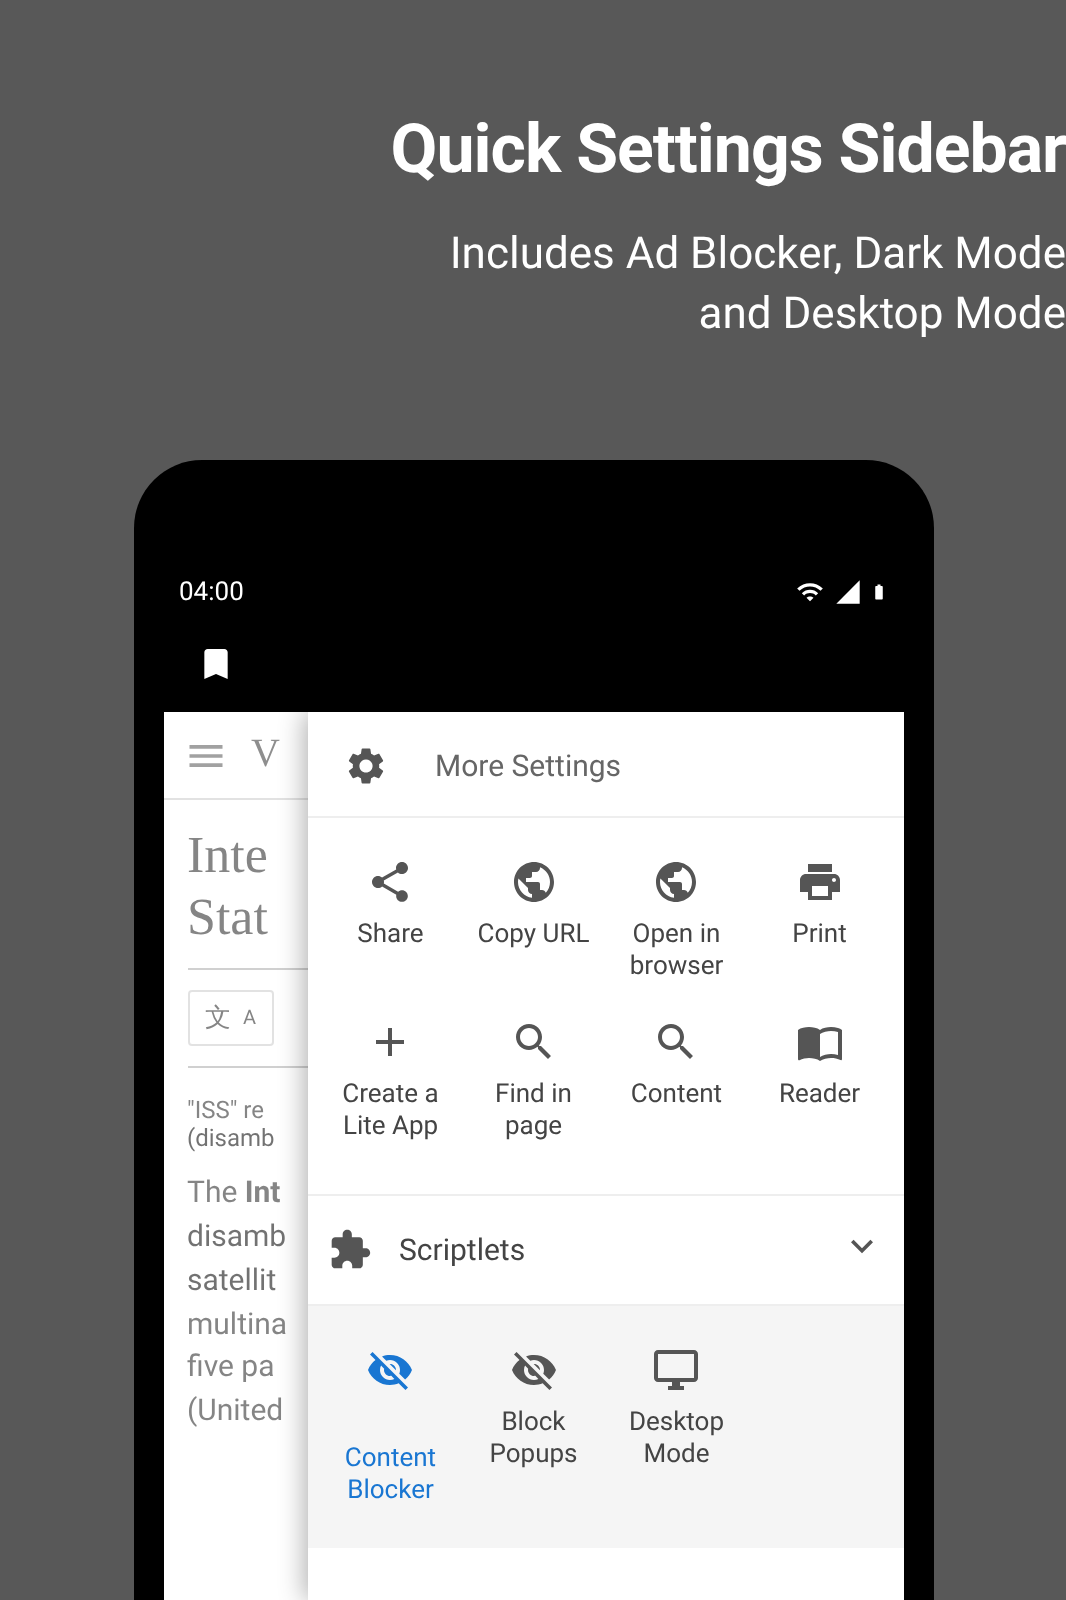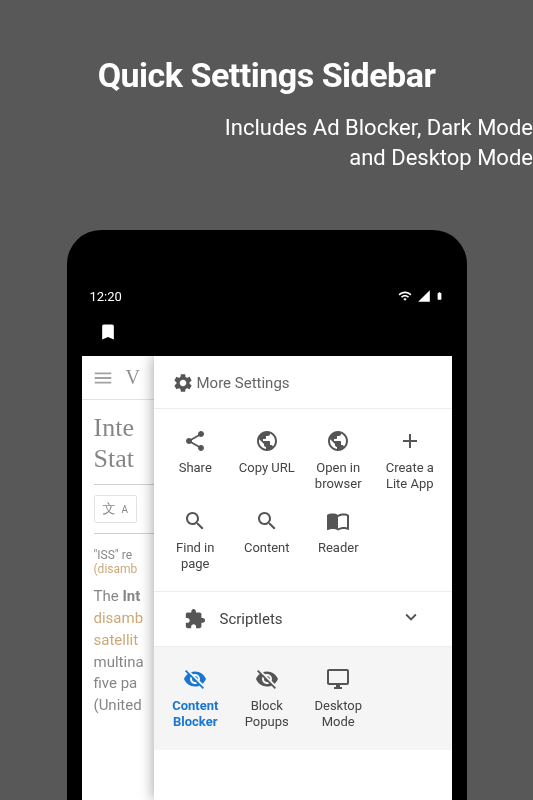--- a/index.html
+++ b/index.html
@@ -7,21 +7,21 @@
       width: 533px;
       height: 800px;
       background: #585858;
       overflow: hidden;
       position: relative;
     }
     .promo-title {
       color: white;
       font-size: 34px;
       font-weight: 700;
-      text-align: center;
+      text-align: right;
       padding-top: 55px;
       letter-spacing: -0.5px;
     }
     .promo-subtitle {
       color: white;
       font-size: 22px;
       font-weight: 400;
       text-align: right;
       padding-top: 18px;
       line-height: 1.35;
@@ -91,37 +91,37 @@
     .wiki-translate {
       display: inline-flex;
       align-items: center;
       gap: 6px;
       padding: 4px 8px;
       border: 1px solid #ccc;
       border-radius: 2px;
       font-size: 14px;
     }
     .wiki-note { font-size: 12px; margin: 14px 0 10px 0; }
-    .wiki-link { color: #a16207; text-decoration: none; }
+    .wiki-link { color: #000000; text-decoration: none; }
     .wiki-para { font-size: 15px; line-height: 1.45; }
     .sidebar {
       position: absolute;
       top: 0;
       right: 0;
       bottom: 0;
       width: 298px;
       background: #fff;
       box-shadow: -2px 0 12px rgba(0,0,0,0.3);
       display: flex;
       flex-direction: column;
     }
     .sidebar-header {
       display: flex;
       align-items: center;
-      gap: 3px;
+      gap: 24px;
       padding: 16px 18px 14px 18px;
     }
     .sidebar-header svg { fill: #555; }
     .sidebar-header-text { color: #666; font-size: 15px; }
     .divider { height: 1px; background: #eee; }
     .grid {
       display: grid;
       grid-template-columns: 1fr 1fr 1fr 1fr;
       gap: 6px 0;
       padding: 14px 6px;
@@ -144,44 +144,44 @@
     }
     .grid-item-icon svg { fill: #555; width: 24px; height: 24px; }
     .grid-item-label {
       font-size: 13px;
       color: #444;
       text-align: center;
       line-height: 1.2;
       min-height: 16px;
     }
     .grid-item.active .grid-item-icon svg { fill: #1976d2; }
-    .grid-item.active .grid-item-label { color: #1976d2; font-weight: 700; }
+    .grid-item.active .grid-item-label { color: #1976d2; font-weight: 400; margin-top: 18px; }
     .scriptlets-row {
       display: flex;
       align-items: center;
       gap: 14px;
-      padding: 14px 30px;
+      padding: 14px 10px;
       cursor: pointer;
     }
     .scriptlets-row svg:first-child { fill: #555; }
     .scriptlets-text { flex: 1; color: #444; font-size: 15px; }
     .chevron svg { fill: #666; }
     .section2 { background: #f5f5f5; }
   </style>
 </head>
 <body>
 
 <div class="promo-title">Quick Settings Sidebar</div>
 <div class="promo-subtitle">Includes Ad Blocker, Dark Mode<br>and Desktop Mode</div>
 
 <div class="phone">
   <div class="screen">
 
     <div class="status-bar">
-      <span>12:20</span>
+      <span>04:00</span>
       <span class="status-icons">
         <svg width="16" height="14" viewBox="0 0 24 24" fill="white">
             <path d="M1 9l2 2c4.97-4.97 13.03-4.97 18 0l2-2C16.93 2.93 7.08 2.93 1 9zm8 8l3 3 3-3c-1.65-1.66-4.34-1.66-6 0zm-4-4l2 2c2.76-2.76 7.24-2.76 10 0l2-2C15.14 9.14 8.87 9.14 5 13z"></path>
           </svg>
         <svg width="14" height="14" viewBox="0 0 24 24" fill="white">
             <path d="M2 22h20V2z"></path>
           </svg>
         <svg width="9" height="14" viewBox="0 0 24 24" fill="white">
             <path d="M15.67 4H14V2h-4v2H8.33C7.6 4 7 4.6 7 5.33v15.33C7 21.4 7.6 22 8.33 22h7.33c.74 0 1.34-.6 1.34-1.33V5.33C17 4.6 16.4 4 15.67 4z"></path>
           </svg>
@@ -254,20 +254,28 @@
                 <svg viewBox="0 0 24 24">
                   <path d="M12 2C6.48 2 2 6.48 2 12s4.48 10 10 10 10-4.48 10-10S17.52 2 12 2zm-1 17.93c-3.95-.49-7-3.85-7-7.93 0-.62.08-1.21.21-1.79L9 15v1c0 1.1.9 2 2 2v1.93zm6.9-2.54c-.26-.81-1-1.39-1.9-1.39h-1v-3c0-.55-.45-1-1-1H8v-2h2c.55 0 1-.45 1-1V7h2c1.1 0 2-.9 2-2v-.41c2.93 1.19 5 4.06 5 7.41 0 2.08-.8 3.97-2.1 5.39z"></path>
                 </svg>
               </span>
             <span class="grid-item-label">Open in browser</span>
           </div>
 
           <div class="grid-item">
             <span class="grid-item-icon">
                 <svg viewBox="0 0 24 24">
+                  <path d="M19 8H5c-1.66 0-3 1.34-3 3v6h4v4h12v-4h4v-6c0-1.66-1.34-3-3-3zm-3 11H8v-5h8v5zm3-7c-.55 0-1-.45-1-1s.45-1 1-1 1 .45 1 1-.45 1-1 1zm-1-9H6v4h12V3z"></path>
+                </svg>
+              </span>
+            <span class="grid-item-label">Print</span>
+          </div>
+          <div class="grid-item">
+            <span class="grid-item-icon">
+                <svg viewBox="0 0 24 24">
                   <path d="M19 13h-6v6h-2v-6H5v-2h6V5h2v6h6v2z"></path>
                 </svg>
               </span>
             <span class="grid-item-label">Create a Lite App</span>
           </div>
           <div class="grid-item">
             <span class="grid-item-icon">
                 <svg viewBox="0 0 24 24">
                   <path d="M15.5 14h-.79l-.28-.27C15.41 12.59 16 11.11 16 9.5 16 5.91 13.09 3 9.5 3S3 5.91 3 9.5 5.91 16 9.5 16c1.61 0 3.09-.59 4.23-1.57l.27.28v.79l5 4.99L20.49 19l-4.99-5zm-6 0C7.01 14 5 11.99 5 9.5S7.01 5 9.5 5 14 7.01 14 9.5 11.99 14 9.5 14z"></path>
                 </svg>

